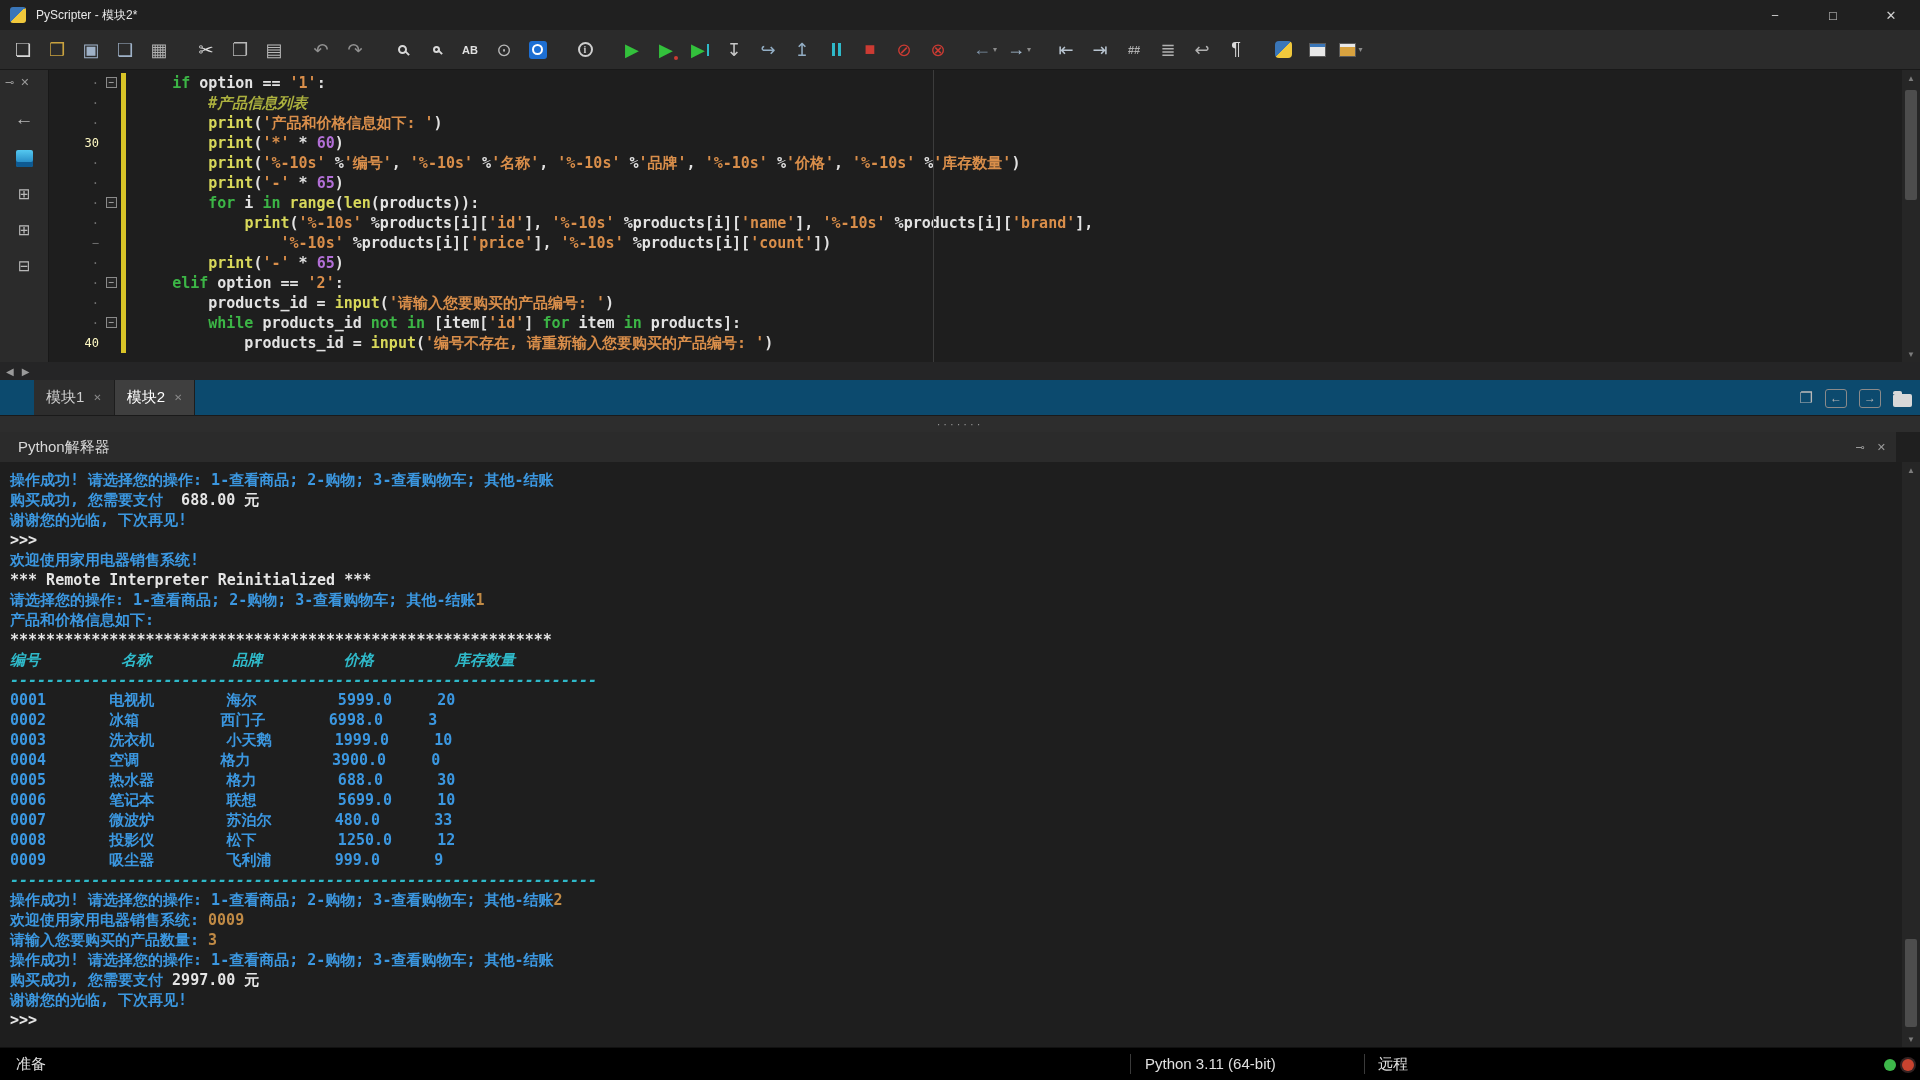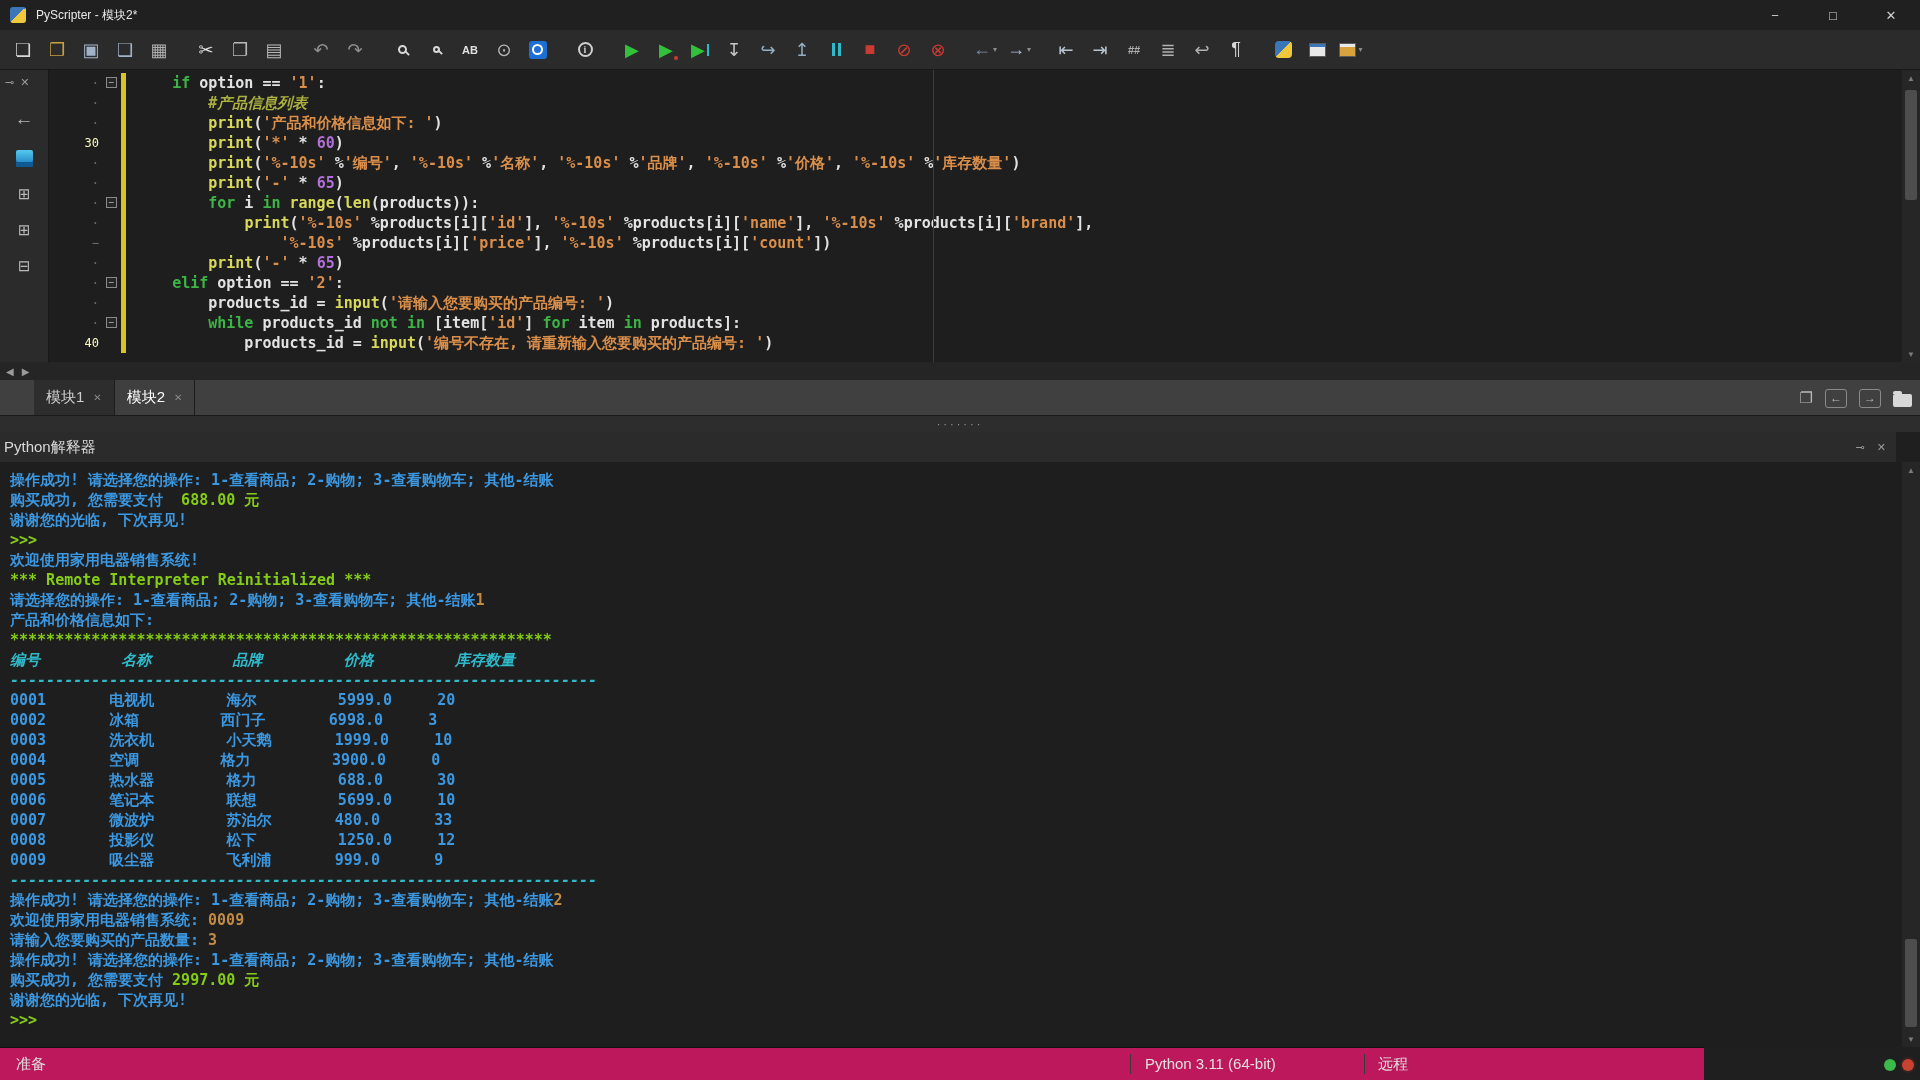--- a/index.html
+++ b/index.html
@@ -85,54 +85,54 @@
   .sc-arrow.up { top:0; } .sc-arrow.dn { bottom:0; }
   .sc-thumb { position:absolute; left:3px; width:12px; background:#4d4d4d; border-radius:2px; }
   .ed-thumb { top:20px; height:110px; }
   .con-thumb { bottom:20px; height:88px; }
 
   .hscroll-row { position:absolute; top:362px; left:0; width:1920px; height:18px; background:#252526;
                  display:flex; align-items:center; gap:8px; padding-left:6px; }
   .hs-arrow { color:#9a9a9a; font-size:10px; }
 
   
-  .tabbar { position:absolute; top:380px; left:0; width:1920px; height:36px; background:#404040;
+  .tabbar { position:absolute; top:380px; left:0; width:1920px; height:36px; background:#0c4a6e;
             border-bottom:1px solid #1a1a1a; display:flex; align-items:stretch; }
   #tab-strip { display:flex; margin-left:34px; }
   .tab { display:flex; align-items:center; gap:9px; padding:0 12px; background:#2d2d2d; color:#cfcfcf;
          font-size:15px; border-right:1px solid #1d1d1d; }
   .tab.active { background:#3f3f3f; color:#ffffff; }
   .tab-close { color:#8a8a8a; font-size:10px; }
   .tab-actions { position:absolute; right:8px; top:0; height:36px; display:flex; align-items:center; gap:12px; }
   .ta { color:#b8b8b8; font-size:15px; display:inline-flex; align-items:center; }
   .ta.boxed { border:1px solid #8a8a8a; border-radius:3px; padding:0 4px; font-size:12px; line-height:17px; }
   .ic-folder { position:relative; width:19px; height:13px; background:#d8d8d8; border-radius:2px; margin-top:4px; }
   .ic-folder::before { content:""; position:absolute; top:-3px; left:0; width:9px; height:3px;
                        background:#d8d8d8; border-radius:2px 2px 0 0; }
 
   
   .splitter { position:absolute; top:416px; left:0; width:1920px; height:16px; background:#2d2d2d;
               display:flex; align-items:center; justify-content:center; }
   .splitter span { color:#9a9a9a; font-size:11px; letter-spacing:3px; line-height:8px; }
   .interp-header { position:absolute; top:432px; left:0; width:1896px; height:30px; background:#2b2b2b;
-                   display:flex; align-items:center; padding:0 4px; }
+                   display:flex; align-items:center; padding:0 18px; }
   .interp-title { color:#d8d8d8; font-size:15px; }
   .interp-actions { position:absolute; right:10px; display:flex; gap:12px; }
   .console { position:absolute; top:462px; left:0; width:1902px; height:585px; background:#1e1e1e;
              overflow:hidden; }
   #console-lines { padding:8px 0 0 10px; }
   .con-line { height:20px; white-space:pre; font:600 15px/20px "DejaVu Sans Mono", monospace; }
   .c-blue  { color:#3b97e0; }
-  .c-green { color:#84cc16;margin-top:44px; }
+  .c-green { color:#e5e5e5;margin-top:44px; }
   .c-cyan  { color:#2fb9c9;font-style:italic; }
   .c-echo  { color:#c08a45; }
   .v-scroll.con { top:462px; height:585px; }
 
   
-  .statusbar { position:absolute; bottom:0; left:0; width:1704px; height:33px; background:#be185d;
+  .statusbar { position:absolute; bottom:0; left:0; width:1920px; height:33px; background:#000000;
                border-top:1px solid #111; color:#e0e0e0; font-size:15px; }
   .sb-item { position:absolute; top:7px; }
   .sb-ready { left:16px; }
   .sb-python { left:1145px; }
   .sb-mode { left:1378px; }
   .sb-sep { position:absolute; top:6px; width:1px; height:20px; background:#3a3a3a; }
   .led { position:absolute; top:11px; width:12px; height:12px; border-radius:50%; }
   .led-green { left:1884px; background:#3db84a; }
   .led-red { left:1902px; background:#c8432f; box-shadow:0 0 0 2px #332222; }
 </style>

